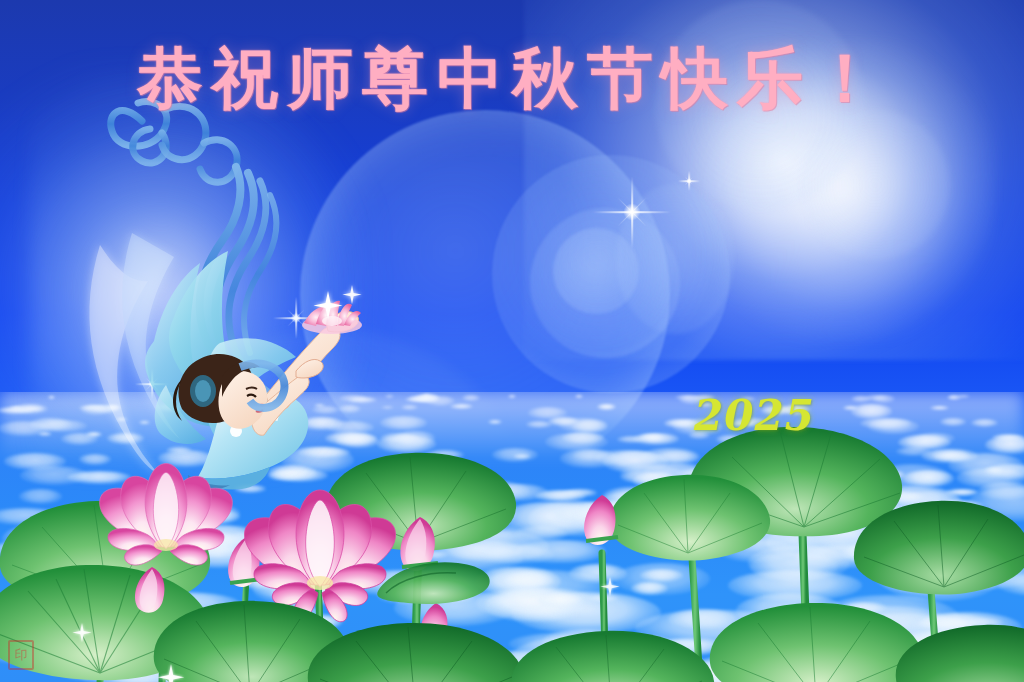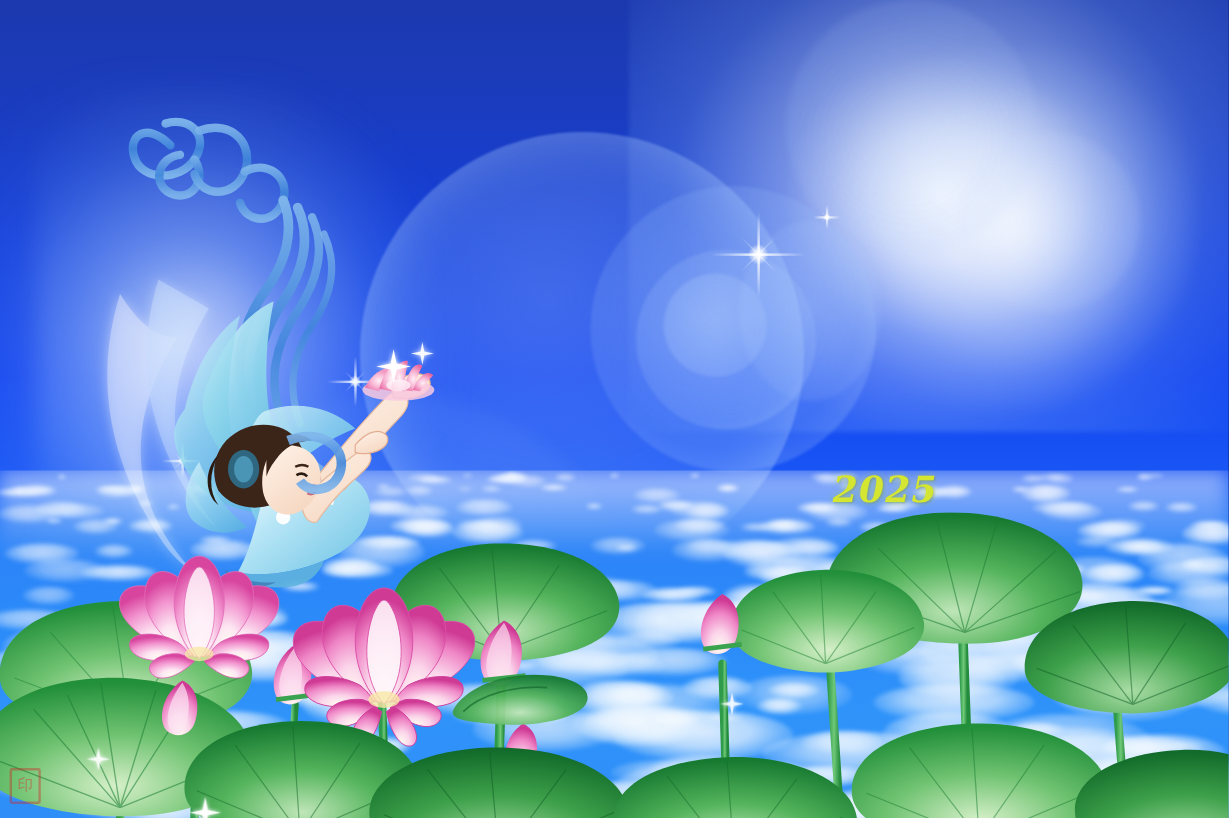--- a/index.html
+++ b/index.html
@@ -205,21 +205,21 @@
       0 0 2px rgba(255,150,180,.9),
       0 0 14px rgba(255,160,190,.35),
       1px 1px 0 rgba(215,110,145,.45);
   }
 
   
   .year{
     position:absolute;left:694px;top:391px;
     font-family:"DejaVu Serif","Liberation Serif",serif;
     font-style:italic;font-weight:700;
-    font-size:30px;
+    font-size:42px;
     color:#d5e632;
     letter-spacing:1px;
     text-shadow:0 0 6px rgba(180,215,40,.45),1px 1px 2px rgba(90,120,20,.35);
   }
 
   
   .signature{
     position:absolute;left:20px;bottom:36px;
     font-family:"DejaVu Sans","Liberation Sans",sans-serif;
     font-size:41px;
@@ -1042,19 +1042,20 @@
       <g filter="url(#sparkBlur)">
         <path d="M171 237 l2.2 11 l11 2.2 l-11 2.2 l-2.2 11 l-2.2 -11 l-11 -2.2 l11 -2.2 Z" fill="#ffffff" opacity="0.95"></path>
         <path d="M313 265 l2.4 12 l12 2.4 l-12 2.4 l-2.4 12 l-2.4 -12 l-12 -2.4 l12 -2.4 Z" fill="#ffffff" opacity="0.95"></path>
         <path d="M470 317 l2 10 l10 2 l-10 2 l-2 10 l-2 -10 l-10 -2 l10 -2 Z" fill="#ffffff" opacity="0.9"></path>
         <path d="M82 196 l1.6 8 l8 1.6 l-8 1.6 l-1.6 8 l-1.6 -8 l-8 -1.6 l8 -1.6 Z" fill="#ffffff" opacity="0.85"></path>
         <path d="M610 150 l1.6 8 l8 1.6 l-8 1.6 l-1.6 8 l-1.6 -8 l-8 -1.6 l8 -1.6 Z" fill="#ffffff" opacity="0.8"></path>
       </g>
     </svg>
   </div>
 
+  <div class="title">恭祝师尊中秋节快乐！</div>
 
   <div class="year">2025</div>
 
 
   <div class="seal">印</div>
 
 </div>
 
 </body></html>

